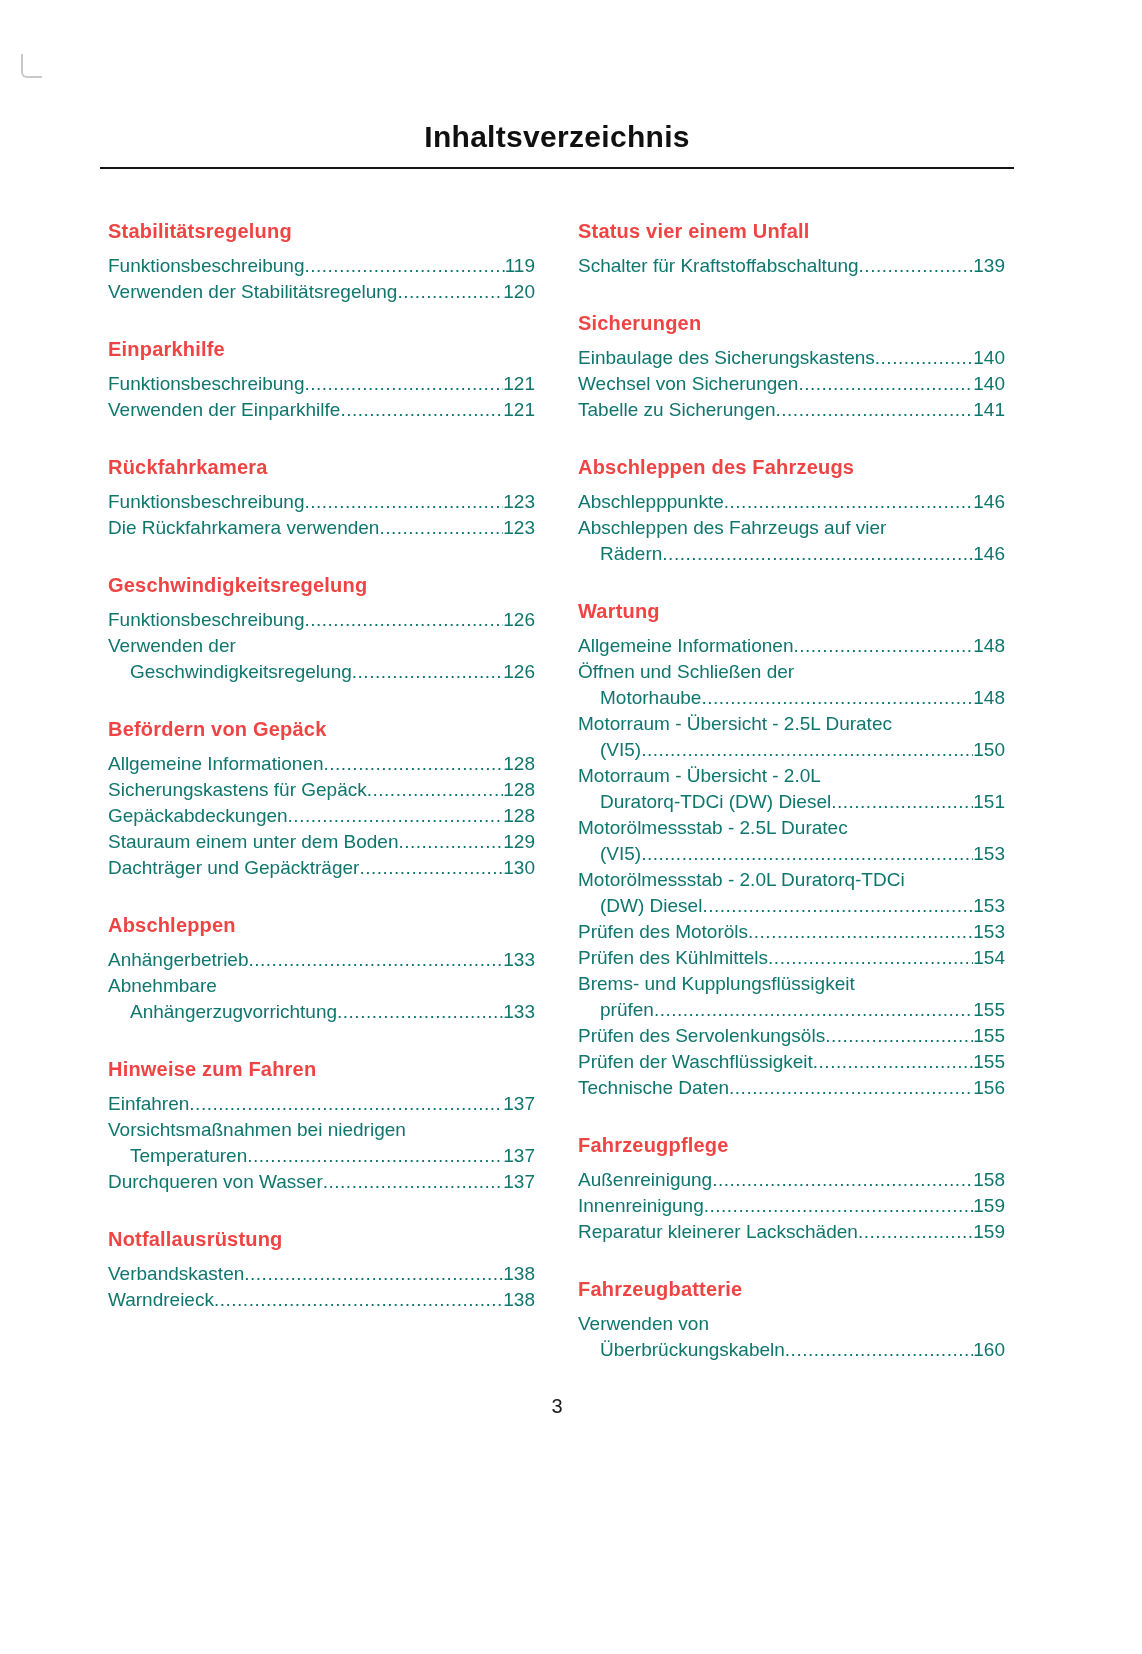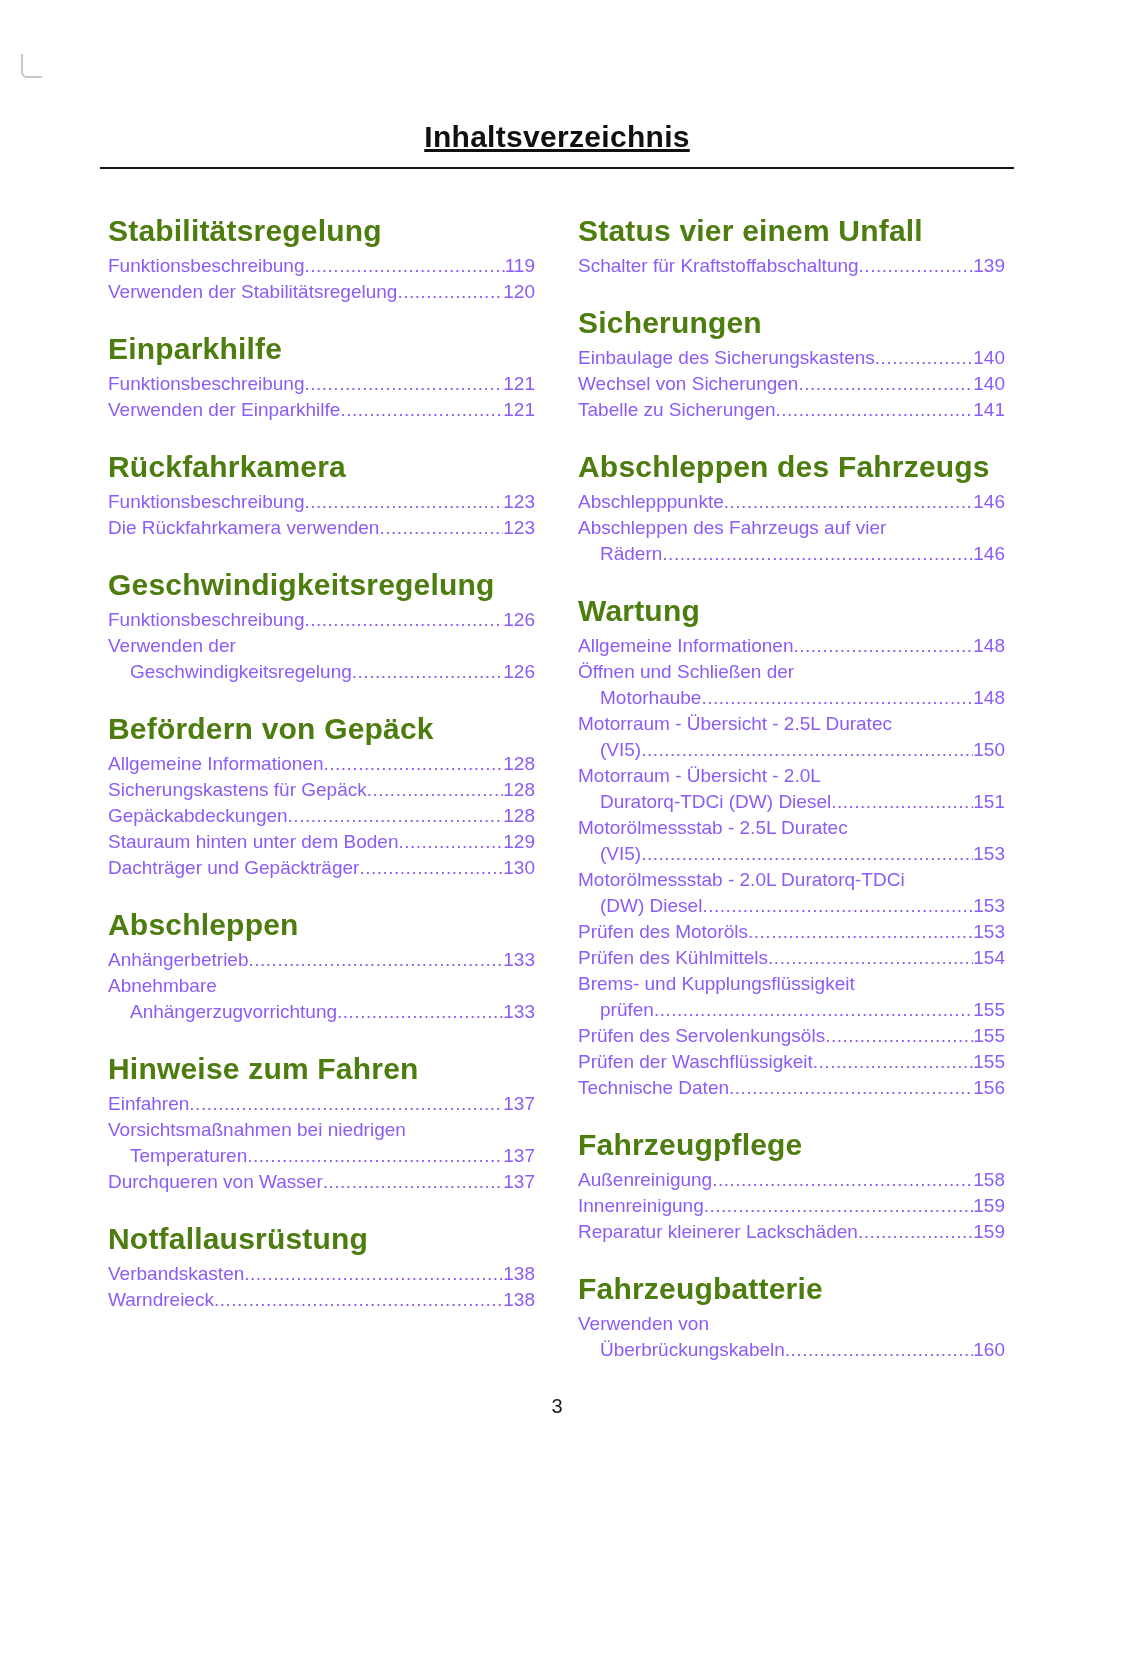--- a/index.html
+++ b/index.html
@@ -1,25 +1,25 @@
 <!DOCTYPE html>
 <html lang="de"><head>
 <meta charset="utf-8">
 <style>
   html,body{margin:0;padding:0;background:#ffffff;}
   .page{position:relative;width:1142px;height:1654px;background:#ffffff;font-family:"Liberation Sans",sans-serif;color:#1a1a1a;overflow:hidden;}
   .crop-mark{position:absolute;left:21px;top:54px;width:19px;height:22px;border-left:2px solid #c9c9c9;border-bottom:2px solid #c9c9c9;border-bottom-left-radius:6px;}
   .header{position:absolute;left:100px;top:0;width:914px;}
-  .title{margin-top:120px;text-align:center;font-size:30px;line-height:34px;font-weight:bold;color:#101010;letter-spacing:.3px;text-decoration:underline;}
+  .title{margin-top:120px;text-align:center;font-size:30px;line-height:34px;font-weight:bold;color:#101010;letter-spacing:.3px;}
   .rule{margin-top:13px;height:2px;background:#141414;}
   .columns{position:absolute;left:108px;top:216px;width:897px;display:flex;gap:43px;align-items:flex-start;}
   .col{width:427px;flex:0 0 427px;}
   .toc-section{margin:0 0 29px 0;}
-  .sec-heading{font-size:30px;line-height:30px;font-weight:bold;color:#4d7c0f;margin:0 0 7px 0;letter-spacing:.2px;}
-  .entry{font-size:19px;line-height:26px;color:#8b5cf6;}
+  .sec-heading{font-size:20px;line-height:30px;font-weight:bold;color:#ef4444;margin:0 0 7px 0;letter-spacing:.2px;}
+  .entry{font-size:19px;line-height:26px;color:#0f766e;}
   .entry-line{display:flex;align-items:baseline;}
   .pre-line{white-space:nowrap;}
   .cont{padding-left:22px;}
   .label{white-space:nowrap;flex:0 0 auto;}
   .dots{flex:1 1 auto;overflow:hidden;white-space:nowrap;min-width:8px;}
   .dots::after{content:"..........................................................................................................................................................";letter-spacing:.5px;}
   .pg{white-space:nowrap;flex:0 0 auto;text-align:right;}
   .footer{position:absolute;left:100px;top:1393px;width:914px;text-align:center;font-size:20px;line-height:26px;color:#1a1a1a;}
 </style>
 </head>
@@ -120,21 +120,21 @@
           </div>
           <div class="entry">
             <div class="entry-line">
               <span class="label">Gepäckabdeckungen</span>
               <span class="dots"></span>
               <span class="pg">128</span>
             </div>
           </div>
           <div class="entry">
             <div class="entry-line">
-              <span class="label">Stauraum hinten unter dem Boden</span>
+              <span class="label">Stauraum einem unter dem Boden</span>
               <span class="dots"></span>
               <span class="pg">129</span>
             </div>
           </div>
           <div class="entry">
             <div class="entry-line">
               <span class="label">Dachträger und Gepäckträger</span>
               <span class="dots"></span>
               <span class="pg">130</span>
             </div>

